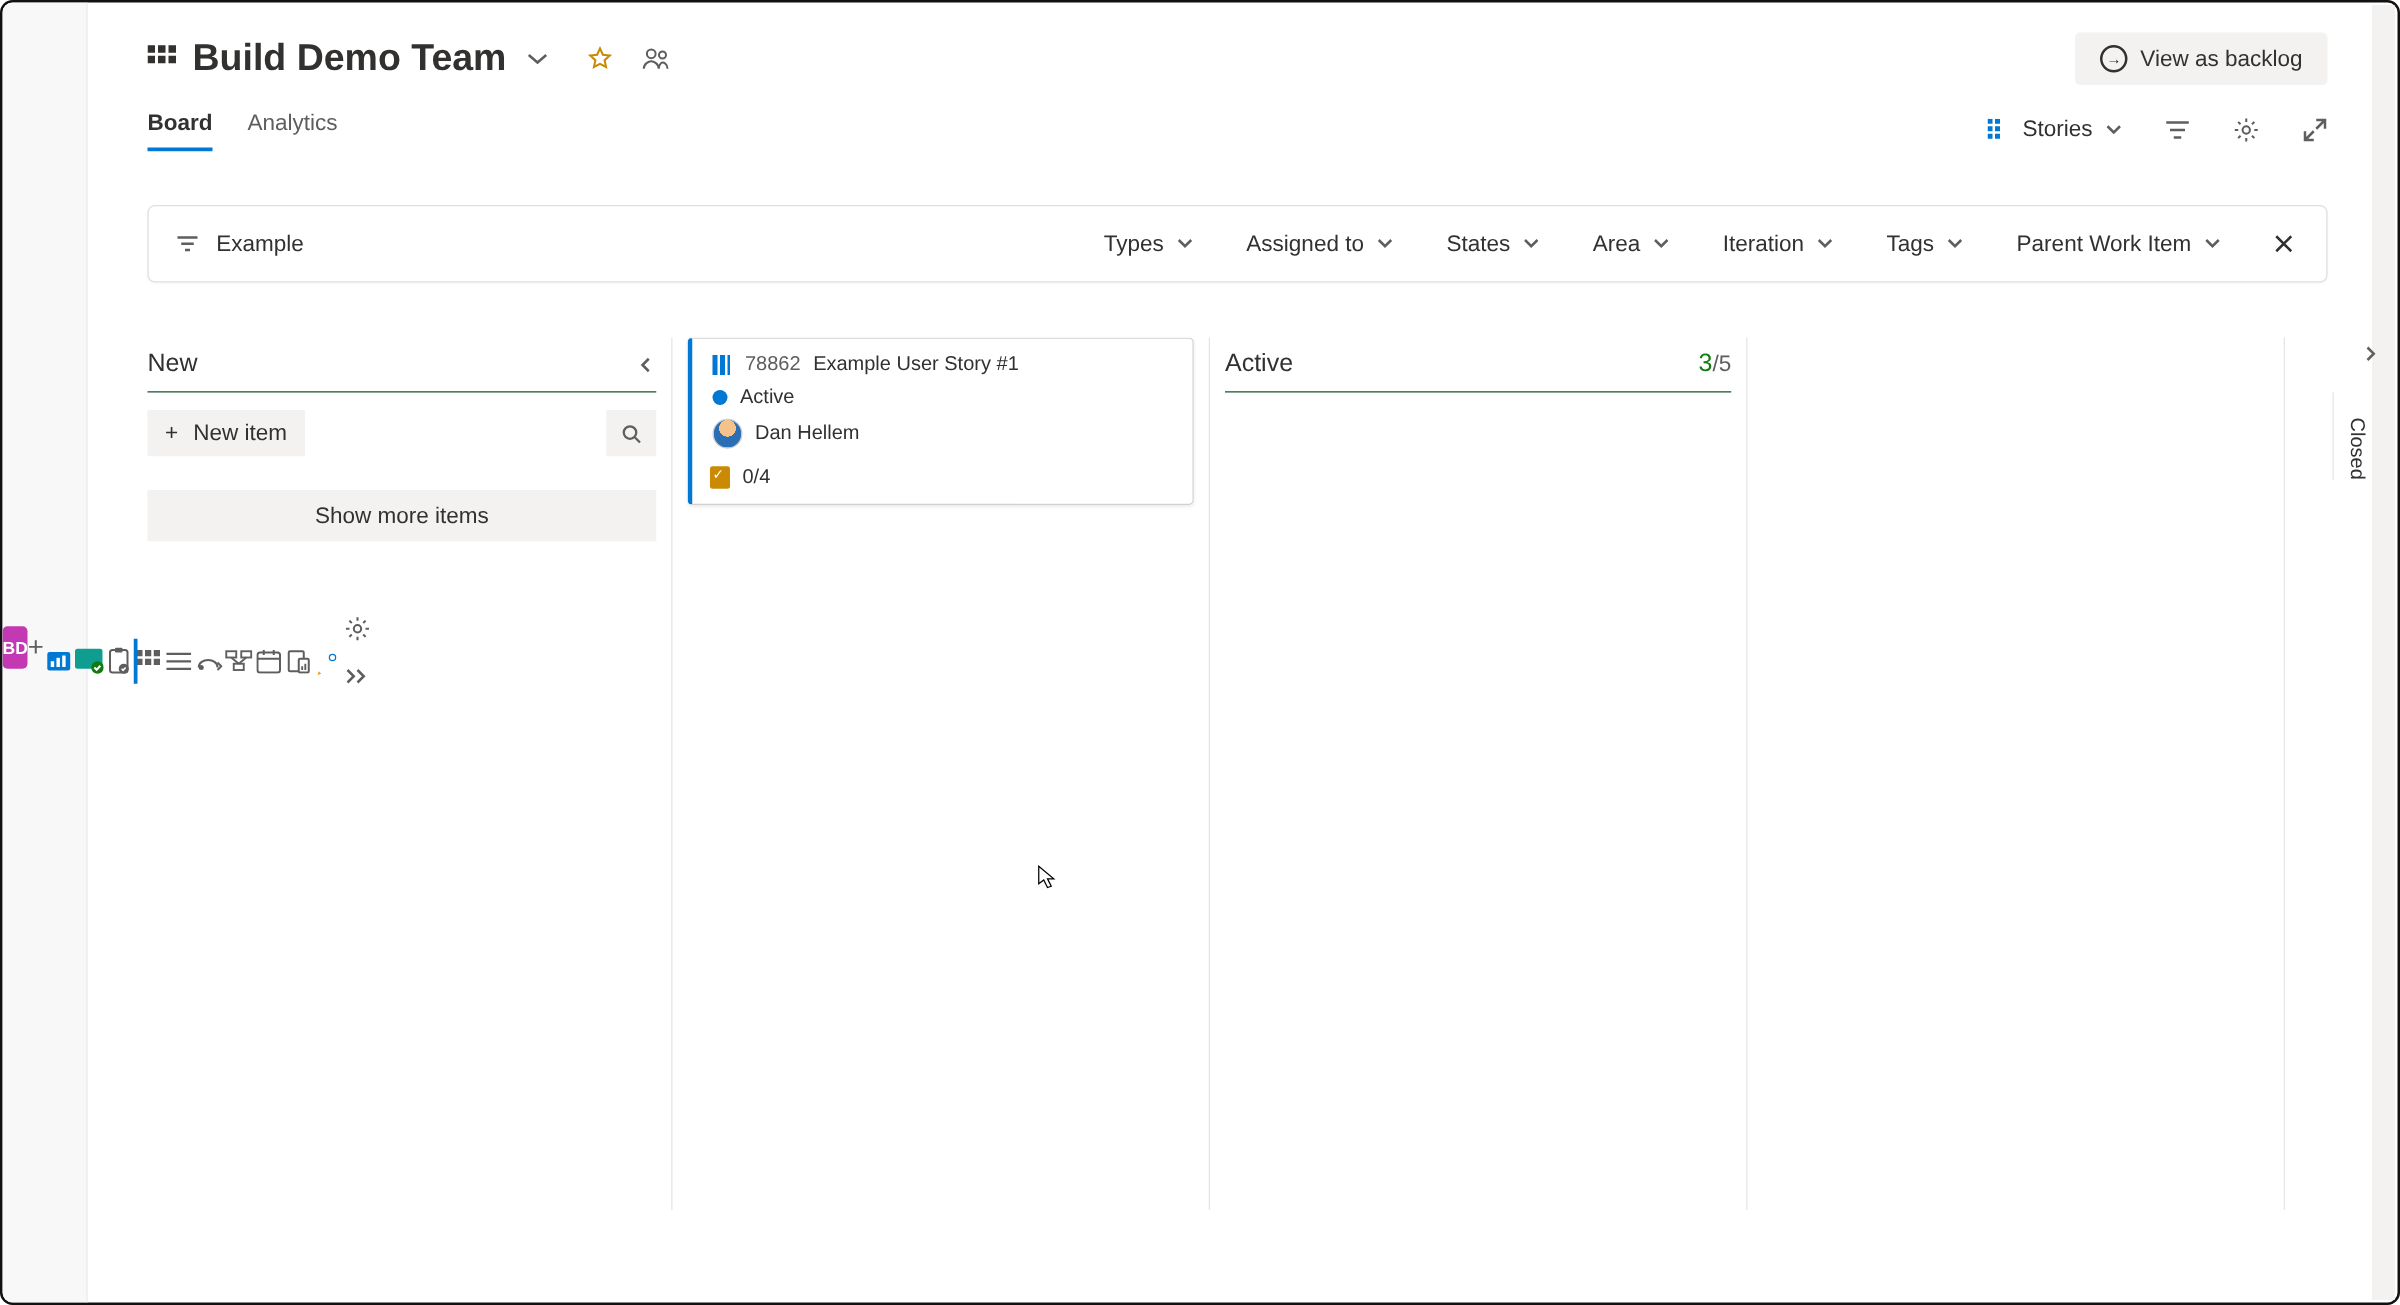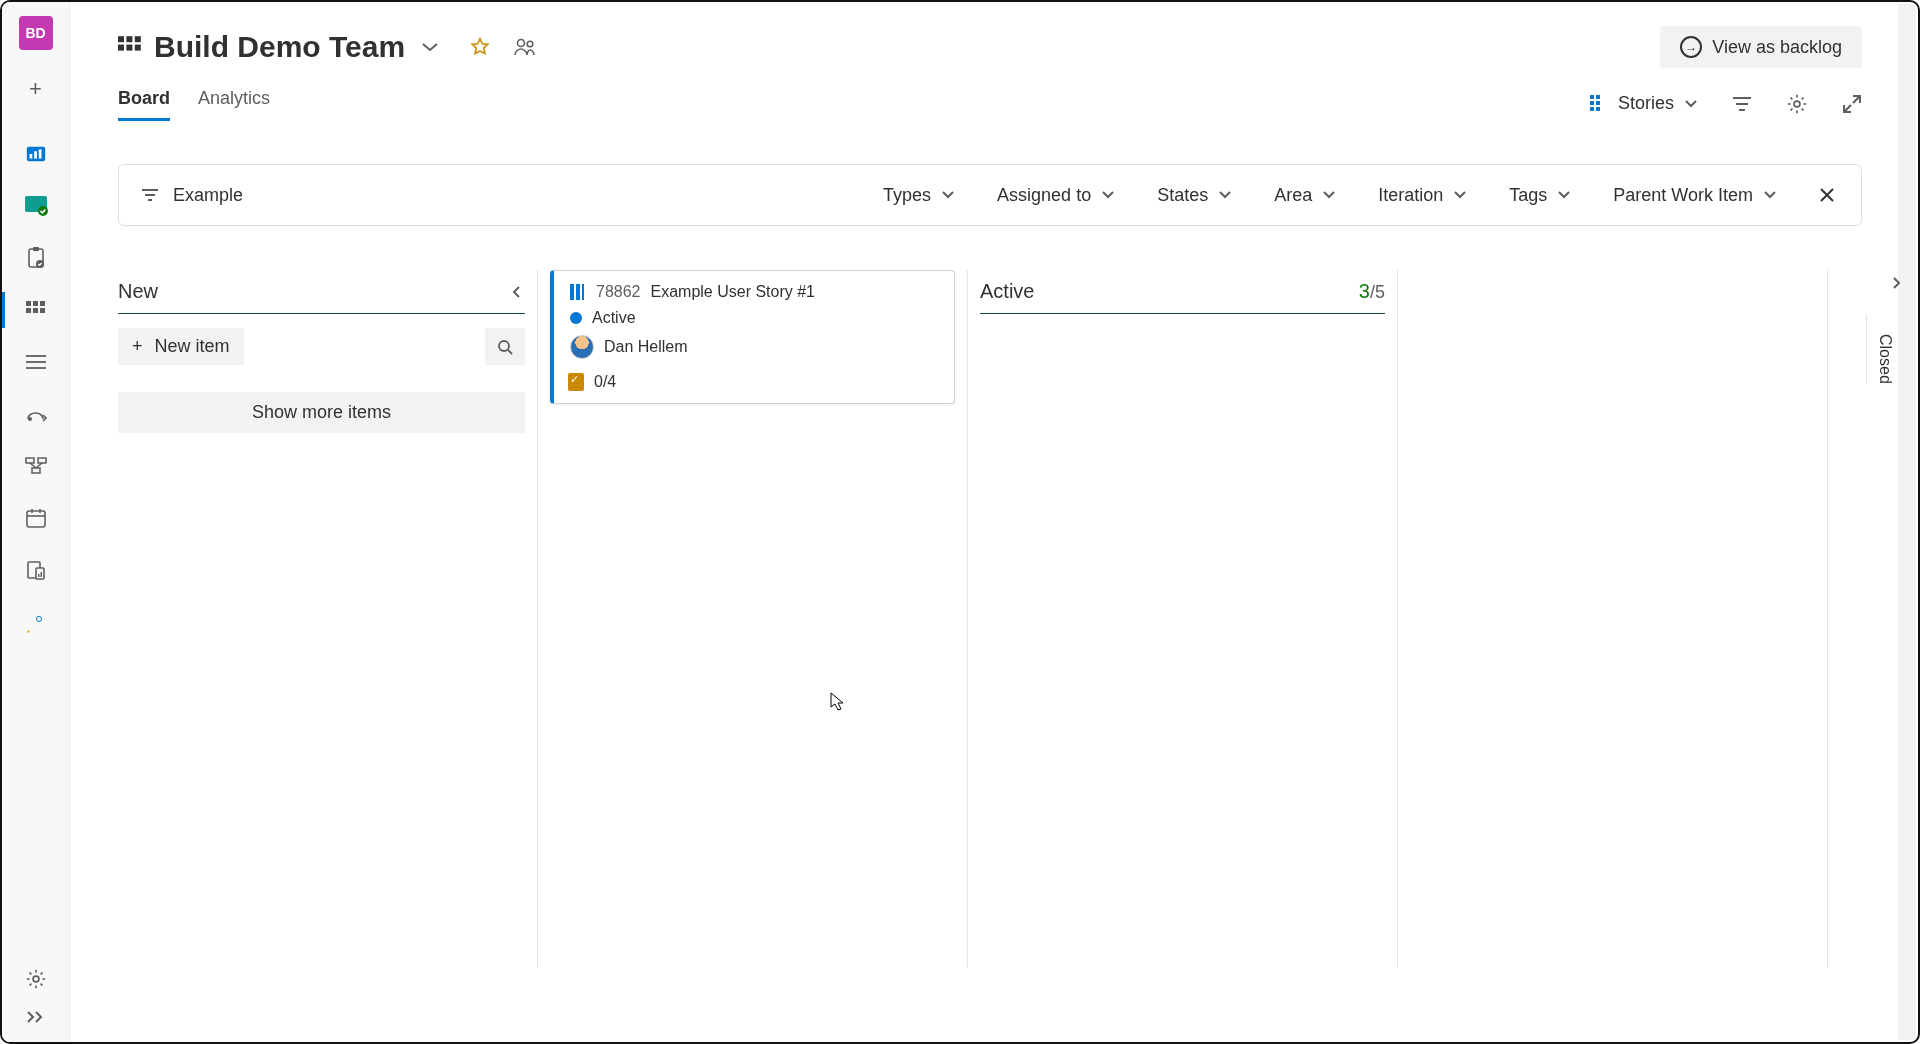--- a/index.html
+++ b/index.html
@@ -1,19 +1,19 @@
 <!DOCTYPE html>
 <html><head>
 <meta charset="utf-8">
 <style>
 * { box-sizing: border-box; margin: 0; padding: 0; }
 body { font-family: "Segoe UI", -apple-system, sans-serif; background: #fff; color: #323130; overflow: hidden; width: 1920px; height: 1044px; position: relative; border: 2px solid #111; border-radius: 10px; }
 
 
-.left-rail { position: absolute; left: 0; top: 0; width: 68px; height: 100%; background: #f8f8f8; border-right: 1px solid #eaeaea; display: flex; flex-direction: column; align-items: center; padding-top: 14px; }
+.left-rail { position: absolute; left: 0; top: 0; width: 68px; height: 100%; background: #f8f8f8; border-right: 1px solid #eaeaea; display: flex; flex-direction: row; align-items: center; padding-top: 14px; }
 .rail-avatar { width: 34px; height: 34px; background: #c239b3; color: #fff; border-radius: 4px; display: flex; align-items: center; justify-content: center; font-size: 14px; font-weight: 600; margin-bottom: 22px; }
 .rail-plus { width: 34px; height: 34px; display: flex; align-items: center; justify-content: center; font-size: 22px; color: #605e5c; margin-bottom: 22px; cursor: pointer; }
 .rail-icon { width: 68px; height: 52px; display: flex; align-items: center; justify-content: center; cursor: pointer; position: relative; }
 .rail-icon.selected::before { content: ''; position: absolute; left: 0; top: 8px; bottom: 8px; width: 3px; background: #0078d4; }
 .rail-spacer { flex: 1; }
 .rail-bottom { display: flex; flex-direction: column; align-items: center; padding-bottom: 18px; gap: 20px; }
 .rail-ico-inner { width: 24px; height: 24px; display:flex; align-items:center; justify-content:center; }
 
 
 .main { position: absolute; left: 68px; right: 16px; top: 0; bottom: 0; padding: 24px 40px 0 48px; }

